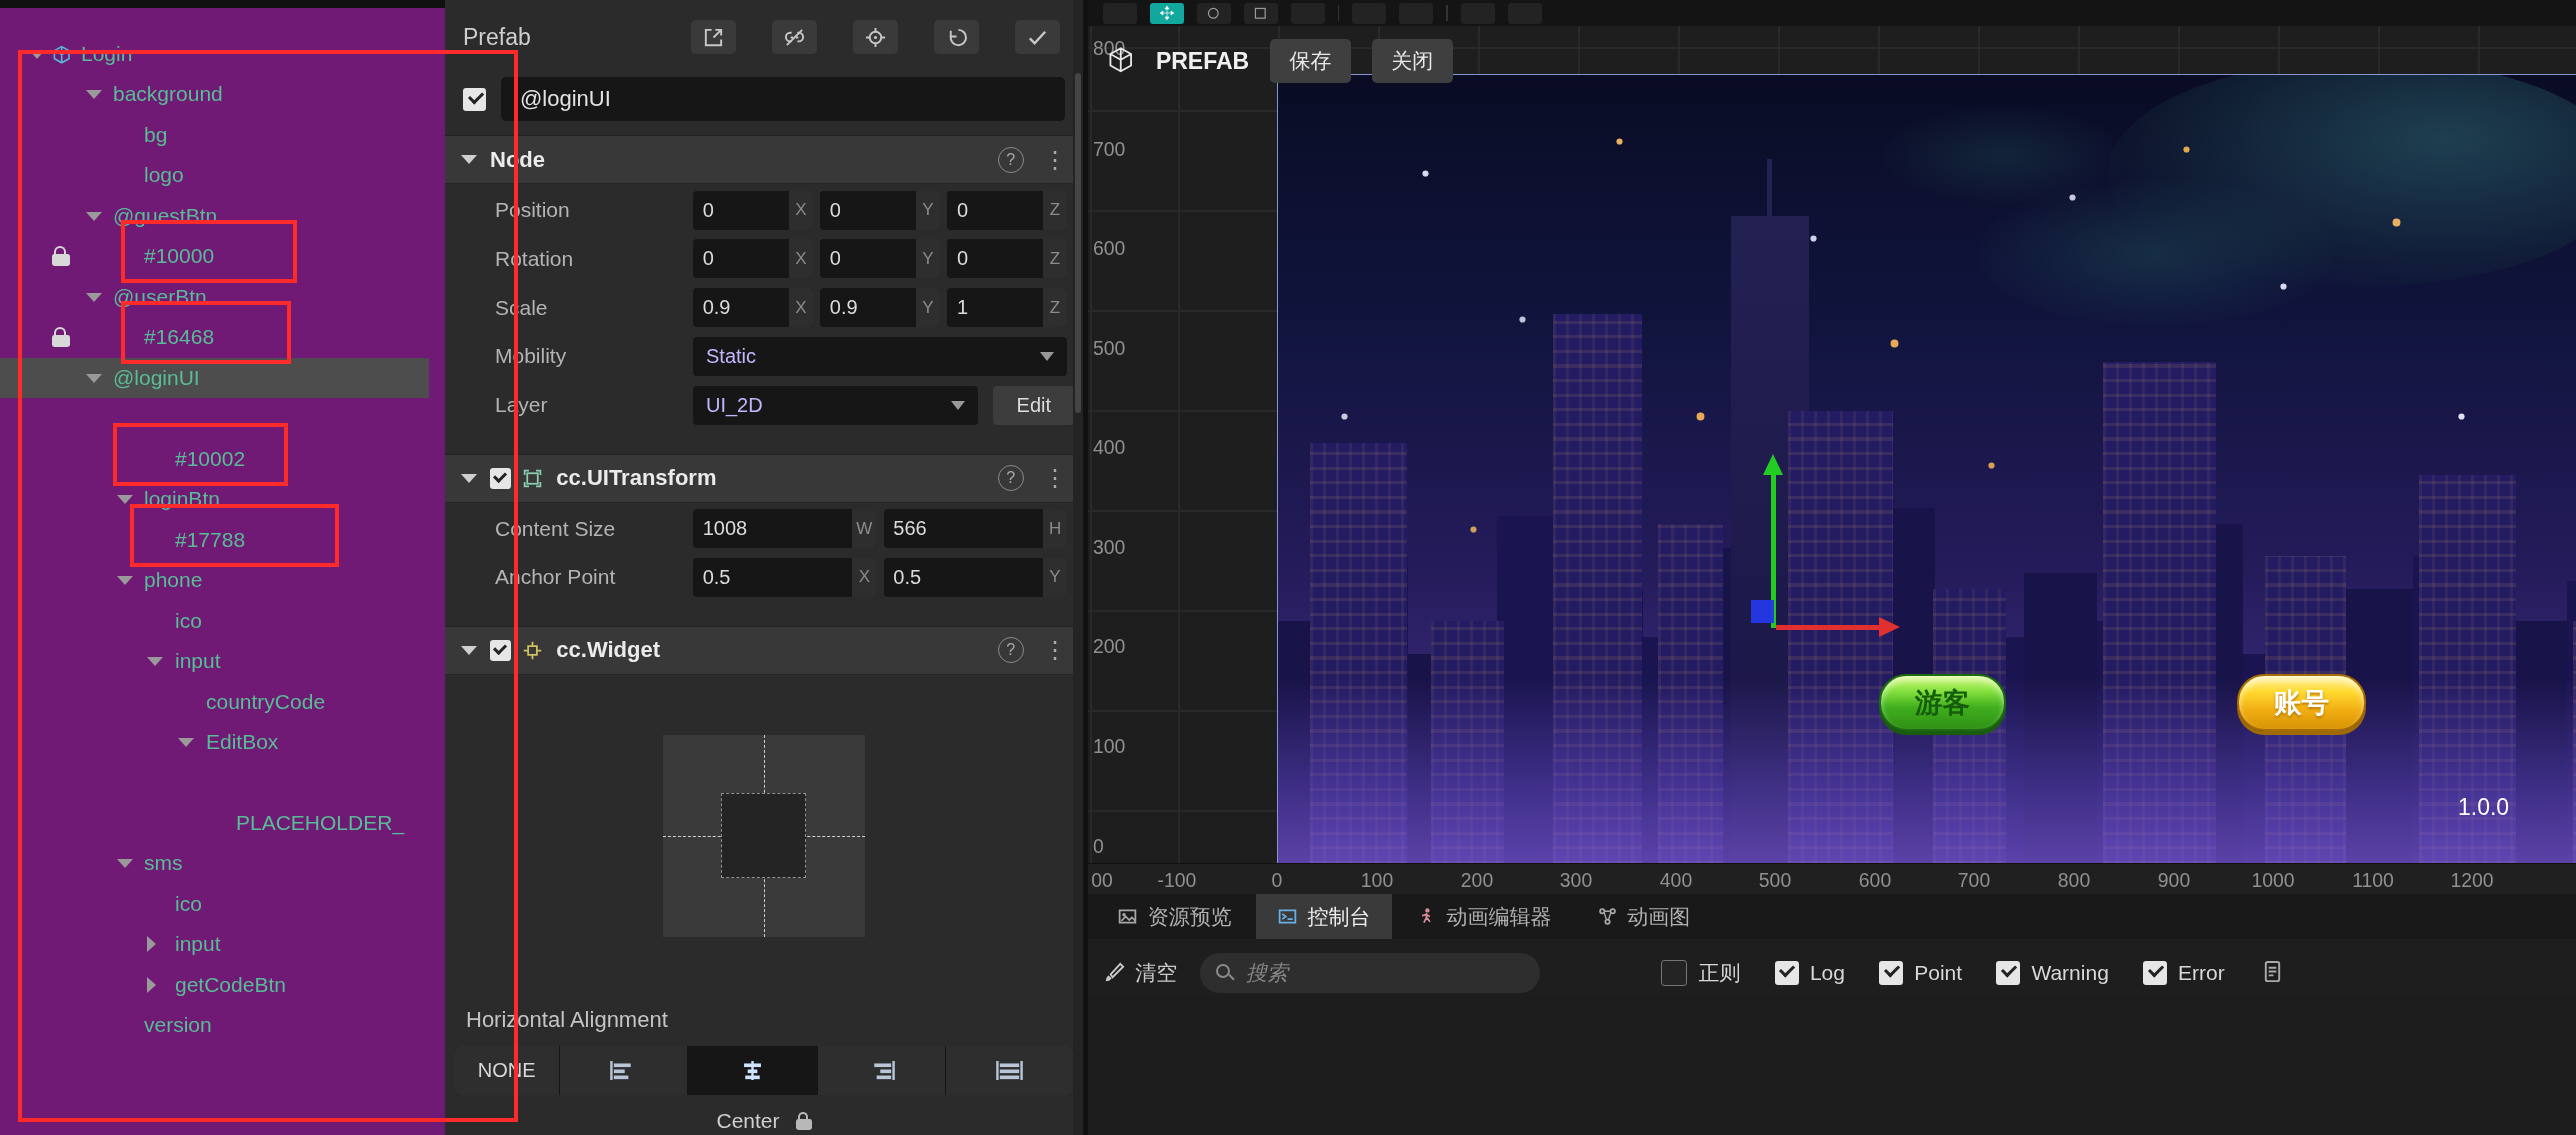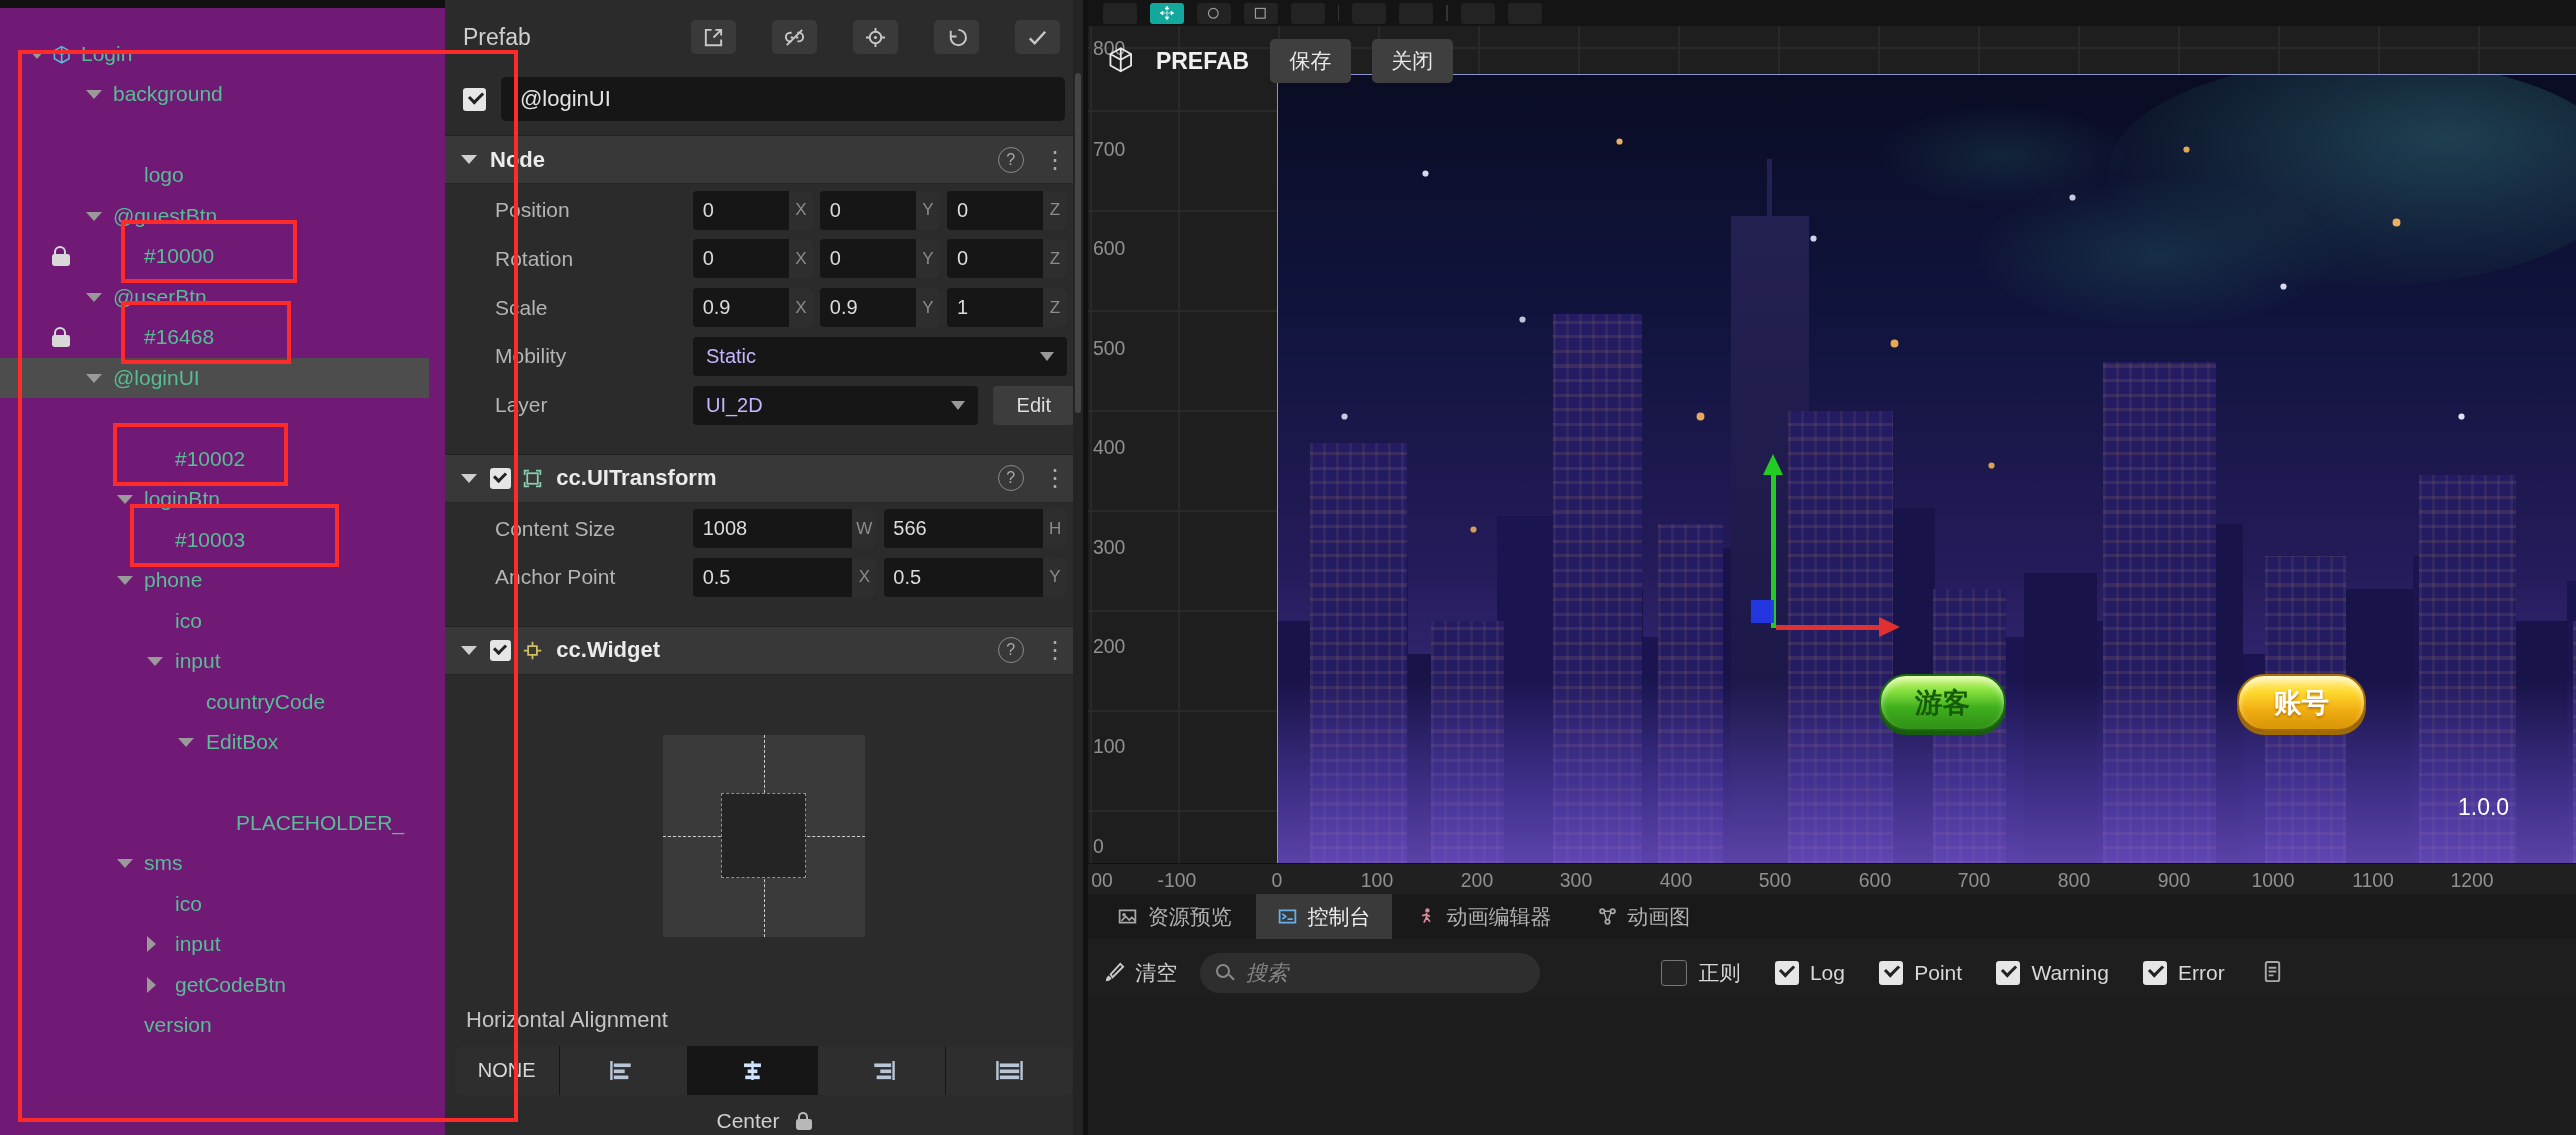--- a/index.html
+++ b/index.html
@@ -178,20 +178,23 @@
           </svg>
       </span>
       <span class="hlabel" style="left:81px">Login</span>
     </div>
 
     <div class="hrow" style="top:66px">
       <span class="tri down" style="left:86px"></span>
       <span class="hlabel" style="left:113px">background</span>
     </div>
 
+    <div class="hrow" style="top:107px">
+      <span class="hlabel" style="left:144px">bg</span>
+    </div>
 
     <div class="hrow" style="top:147px">
       <span class="hlabel" style="left:144px">logo</span>
     </div>
 
     <div class="hrow" style="top:188px">
       <span class="tri down" style="left:86px"></span>
       <span class="hlabel" style="left:113px">@guestBtn</span>
     </div>
 
@@ -219,21 +222,21 @@
     <div class="hrow" style="top:431px">
       <span class="hlabel" style="left:175px">#10002</span>
     </div>
 
     <div class="hrow" style="top:471px">
       <span class="tri down" style="left:117px"></span>
       <span class="hlabel" style="left:144px">loginBtn</span>
     </div>
 
     <div class="hrow" style="top:512px">
-      <span class="hlabel" style="left:175px">#10003</span>
+      <span class="hlabel" style="left:175px">#17788</span>
     </div>
 
     <div class="hrow" style="top:552px">
       <span class="tri down" style="left:117px"></span>
       <span class="hlabel" style="left:144px">phone</span>
     </div>
 
     <div class="hrow" style="top:593px">
       <span class="hlabel" style="left:175px">ico</span>
     </div>

